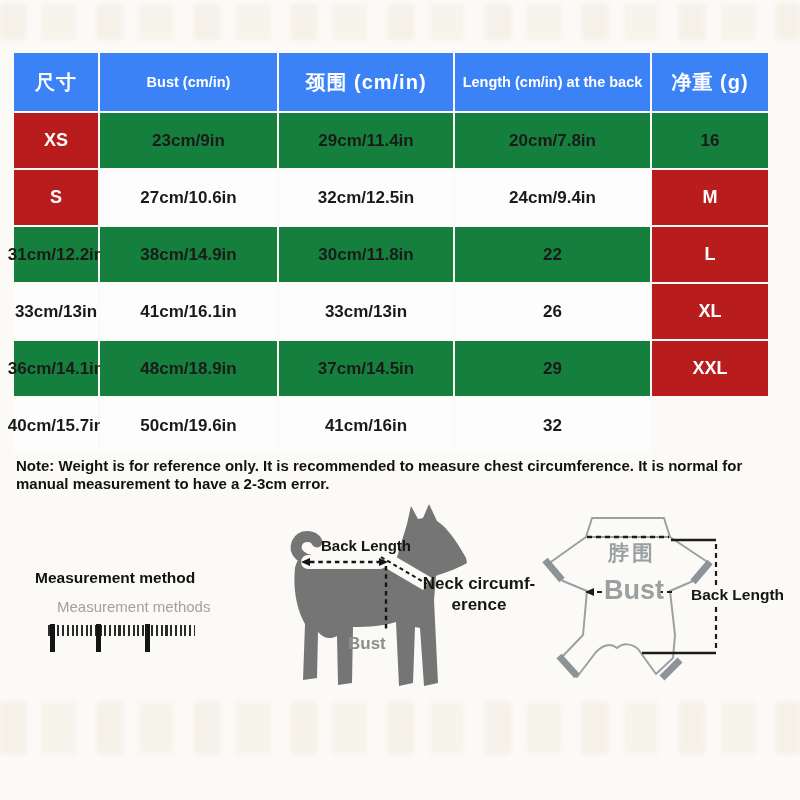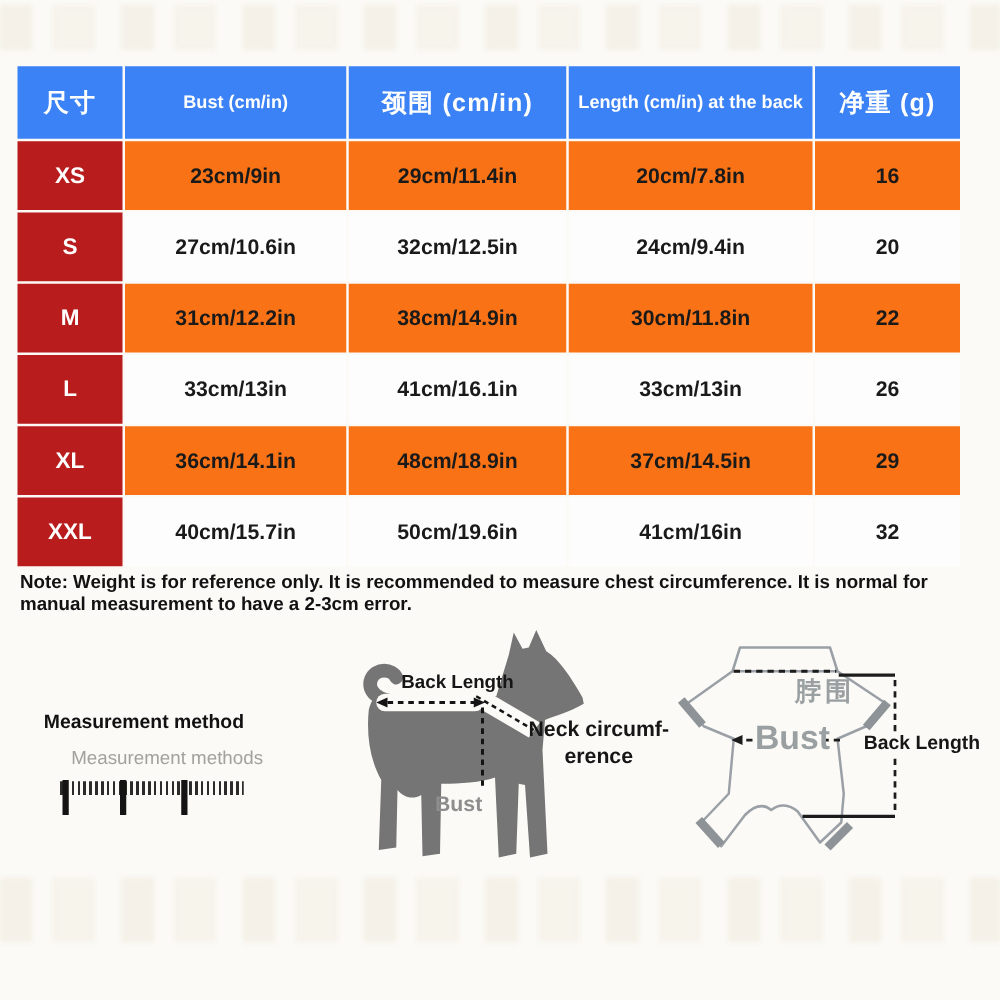--- a/index.html
+++ b/index.html
@@ -28,21 +28,21 @@
     grid-template-columns:84px 177px 174px 195px 116px;
     grid-template-rows:58px repeat(6,55px);
     gap:2px;
   }
   .cell { display:flex; align-items:center; justify-content:center; font-weight:bold; text-align:center; }
   .hc { background:#3b82f6; color:#fff; }
   .hc.cn { font-size:20px; letter-spacing:1px; }
   .hc.en { font-size:14.5px; }
   .sz { background:#b91c1c; color:#fff; font-size:18px; }
   .dc { font-size:17px; color:#1a1a1a; }
-  .dc.g { background:#f97316; }
+  .dc.g { background:#15803d; }
   .dc.w { background:#fdfdfd; }
 
   
   .note {
     position:absolute; left:16px; top:457px; width:752px;
     font-size:15px; font-weight:bold; line-height:1.23; color:#121212;
   }
 
   
   .m-title { position:absolute; left:35px; top:569px; font-size:15.5px; font-weight:bold; color:#111; }
@@ -56,21 +56,21 @@
   .ruler .b1 { left:2px; } .ruler .b2 { left:48px; } .ruler .b3 { left:97px; }
 
   .dog-svg { position:absolute; left:285px; top:500px; }
   .garment-svg { position:absolute; left:530px; top:500px; }
 
   .lbl { position:absolute; font-weight:bold; }
   .lbl-dog-backlength { left:321px; top:537px; font-size:15px; color:#161616; }
   .lbl-dog-neck { left:418px; top:574px; width:122px; font-size:17px; line-height:1.22;
                   text-align:center; white-space:pre-line; color:#161616; }
   .lbl-dog-bust { left:348px; top:634px; font-size:17px; color:#8d8d8d; }
-  .lbl-garment-neck { left:608px; top:539px; font-size:21px; color:#9aa0a2; letter-spacing:3px;margin-left:28px; }
+  .lbl-garment-neck { left:608px; top:539px; font-size:21px; color:#9aa0a2; letter-spacing:3px; }
   .lbl-garment-bust { left:604px; top:575px; font-size:27px; color:#9aa0a2; }
   .lbl-garment-backlength { left:689px; top:586px; font-size:15.5px; color:#161616;
                             background:#fbfaf6; padding:0 2px; }
 </style>
 </head>
 <body>
 
 <div class="ghost top"></div>
 <div class="ghost bottom"></div>
 
@@ -85,21 +85,20 @@
   <div class="cell sz">XS</div>
   <div class="cell dc g">23cm/9in</div>
   <div class="cell dc g">29cm/11.4in</div>
   <div class="cell dc g">20cm/7.8in</div>
   <div class="cell dc g">16</div>
 
   <div class="cell sz">S</div>
   <div class="cell dc w">27cm/10.6in</div>
   <div class="cell dc w">32cm/12.5in</div>
   <div class="cell dc w">24cm/9.4in</div>
-  <div class="cell dc w">20</div>
 
   <div class="cell sz">M</div>
   <div class="cell dc g">31cm/12.2in</div>
   <div class="cell dc g">38cm/14.9in</div>
   <div class="cell dc g">30cm/11.8in</div>
   <div class="cell dc g">22</div>
 
   <div class="cell sz">L</div>
   <div class="cell dc w">33cm/13in</div>
   <div class="cell dc w">41cm/16.1in</div>

